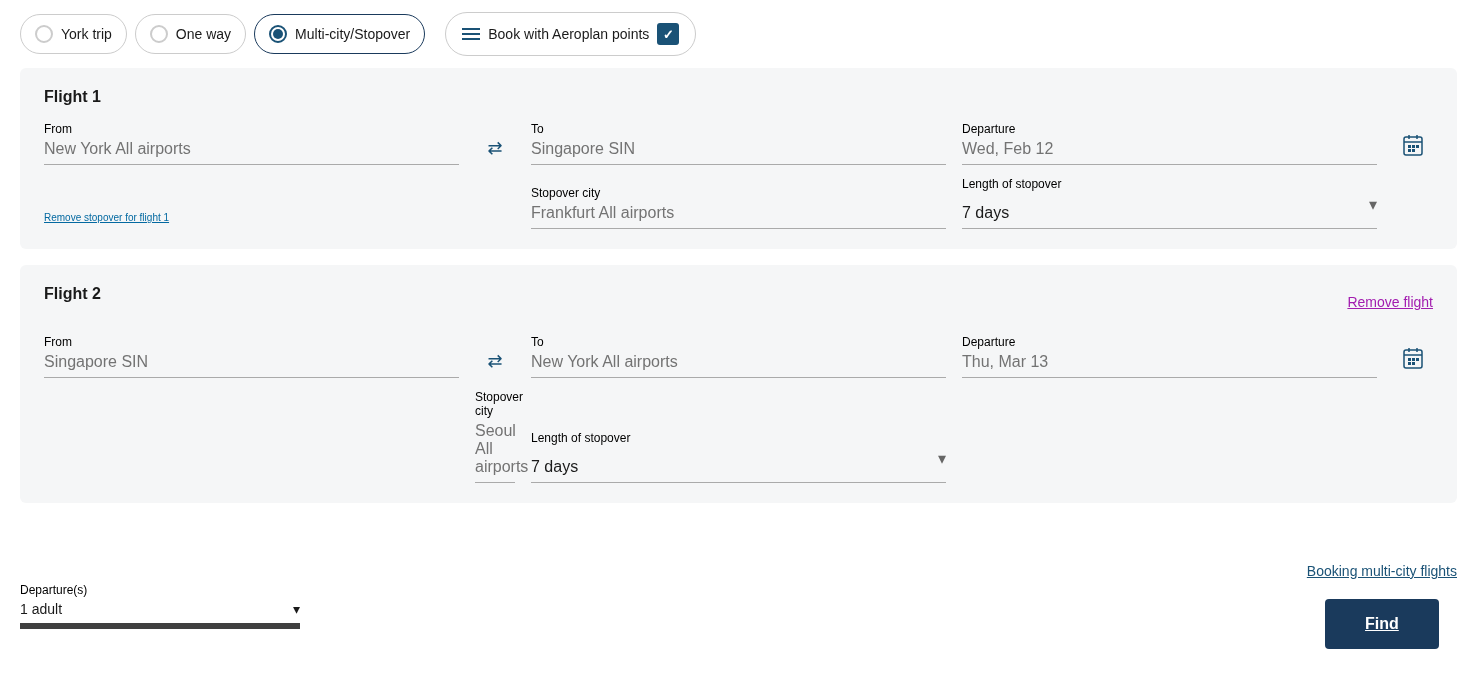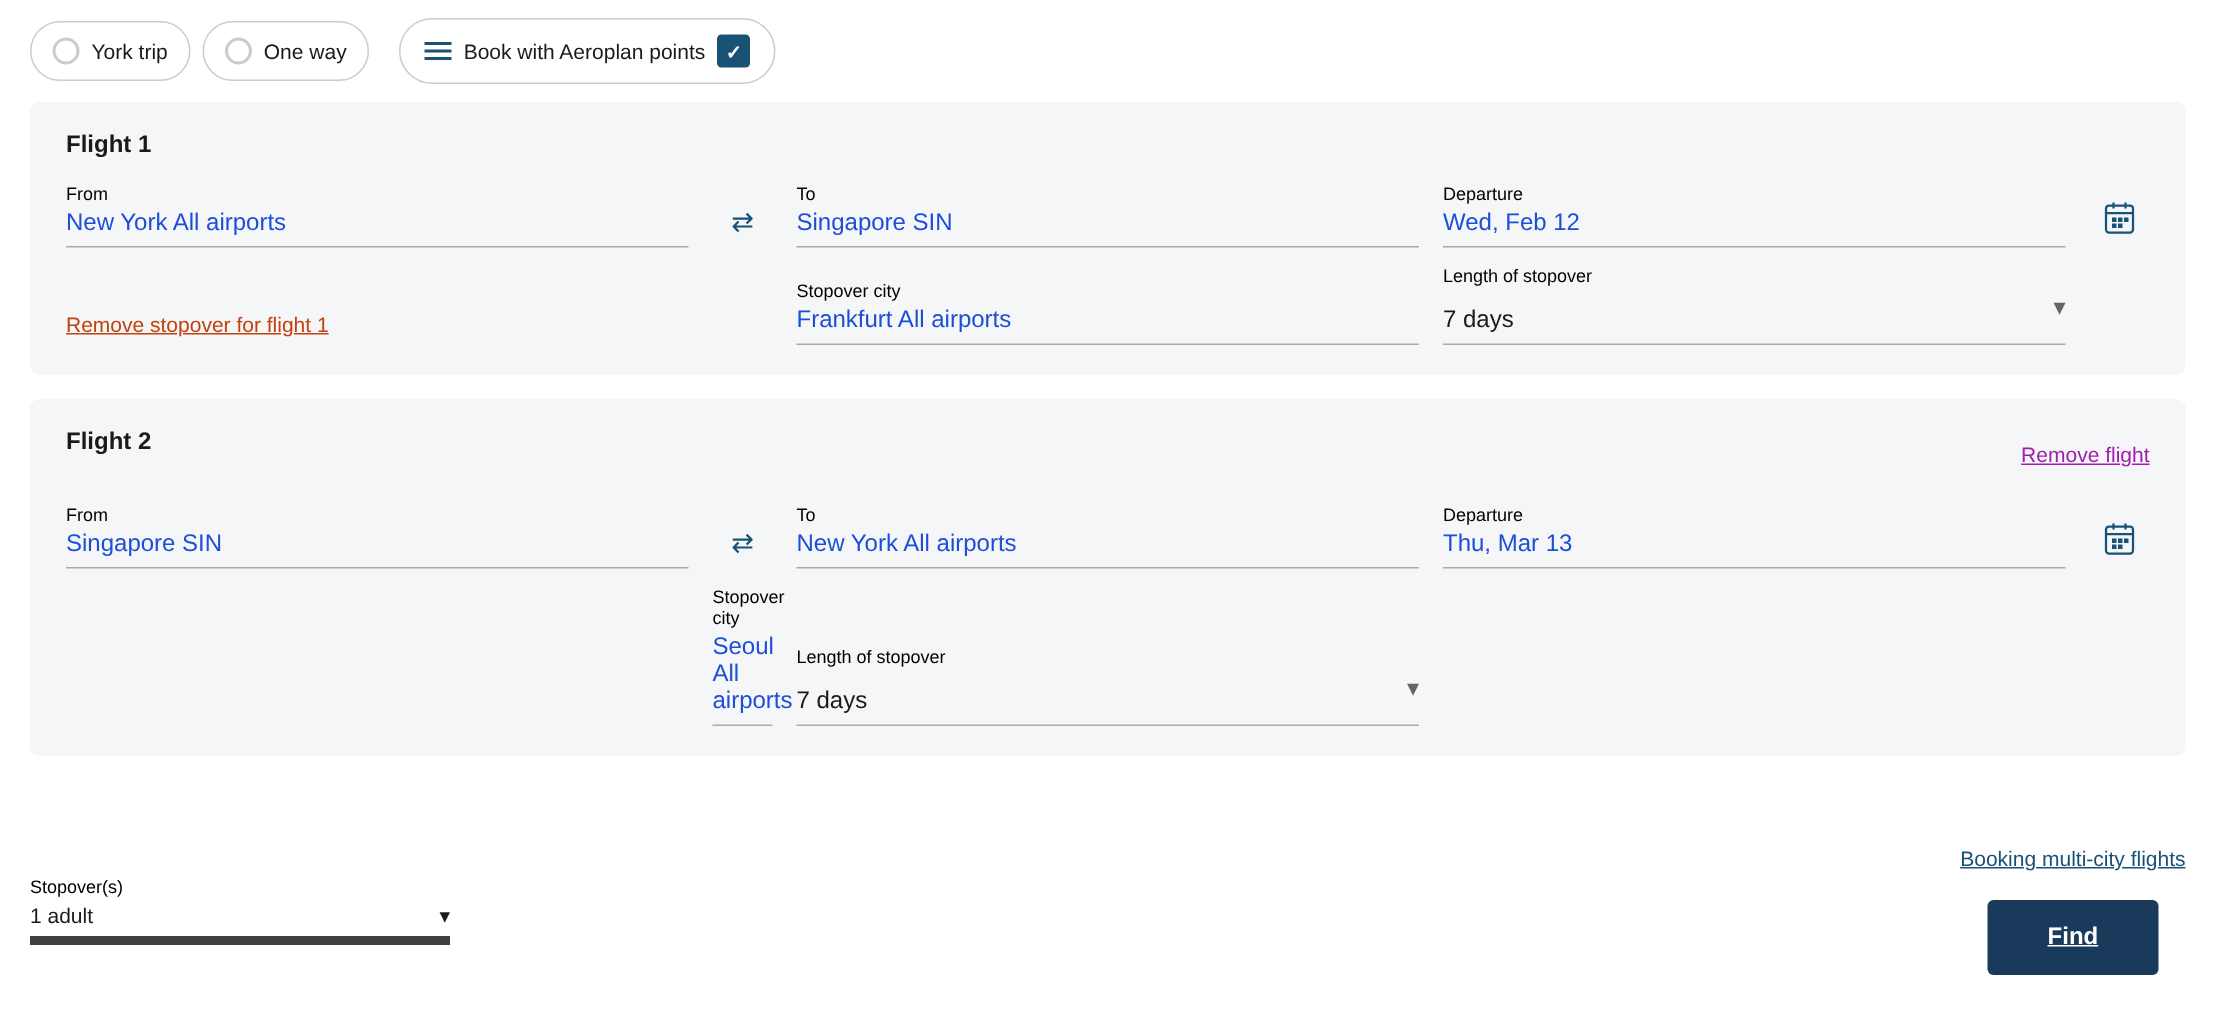--- a/index.html
+++ b/index.html
@@ -137,21 +137,21 @@
     }
 
     .field-label {
       font-size: 12px;
       color: #000000;
       margin-bottom: 2px;
     }
 
     .field-value {
       font-size: 16px;
-      color: #1d4ed8;
+      color: #737373;
       padding-bottom: 6px;
       border-bottom: 1px solid #aaa;
       min-width: 0;
     }
 
     .swap-icon {
       display: flex;
       align-items: center;
       justify-content: center;
       color: #1a5276;
@@ -170,24 +170,24 @@
 
     .stopover-row {
       display: grid;
       grid-template-columns: 1fr 40px 1fr 1fr 40px;
       gap: 16px;
       align-items: end;
       margin-top: 8px;
     }
 
     .remove-stopover-link {
-      color: #c2410c;
+      color: #0369a1;
       text-decoration: underline;
       cursor: pointer;
-      font-size: 14px;
+      font-size: 10px;
       padding-bottom: 6px;
     }
 
     .dropdown-arrow {
       font-size: 16px;
       color: #666;
       padding-bottom: 8px;
     }
 
     
@@ -249,20 +249,26 @@
   <div class="radio-option">
     <div class="radio-circle"></div>
     <span class="radio-label">York trip</span>
   </div>
 
   <div class="radio-option">
     <div class="radio-circle"></div>
     <span class="radio-label">One way</span>
   </div>
 
+  <div class="radio-option selected">
+    <div class="radio-circle">
+      <div class="radio-dot"></div>
+    </div>
+    <span class="radio-label">Multi-city/Stopover</span>
+  </div>
 
   <div class="book-aeroplan">
     <div class="hamburger-icon">
       <span></span>
         <span></span>
         <span></span>
     </div>
     <span>Book with Aeroplan points</span>
     <div class="checkbox-blue"></div>
   </div>
@@ -387,21 +393,21 @@
       </div>
 
       <div></div>
     </div>
   </div>
 
 </div>
 
 <div class="bottom-bar">
   <div class="passengers-group">
-    <span class="field-label">Stopover(s)</span>
+    <span class="field-label">Departure(s)</span>
     <div class="passengers-select">
       <span>1 adult</span>
       <span>▾</span>
     </div>
   </div>
 
   <div class="bottom-right">
     <a class="booking-link">Booking multi-city flights</a>
     <button class="find-button">Find</button>
   </div>

